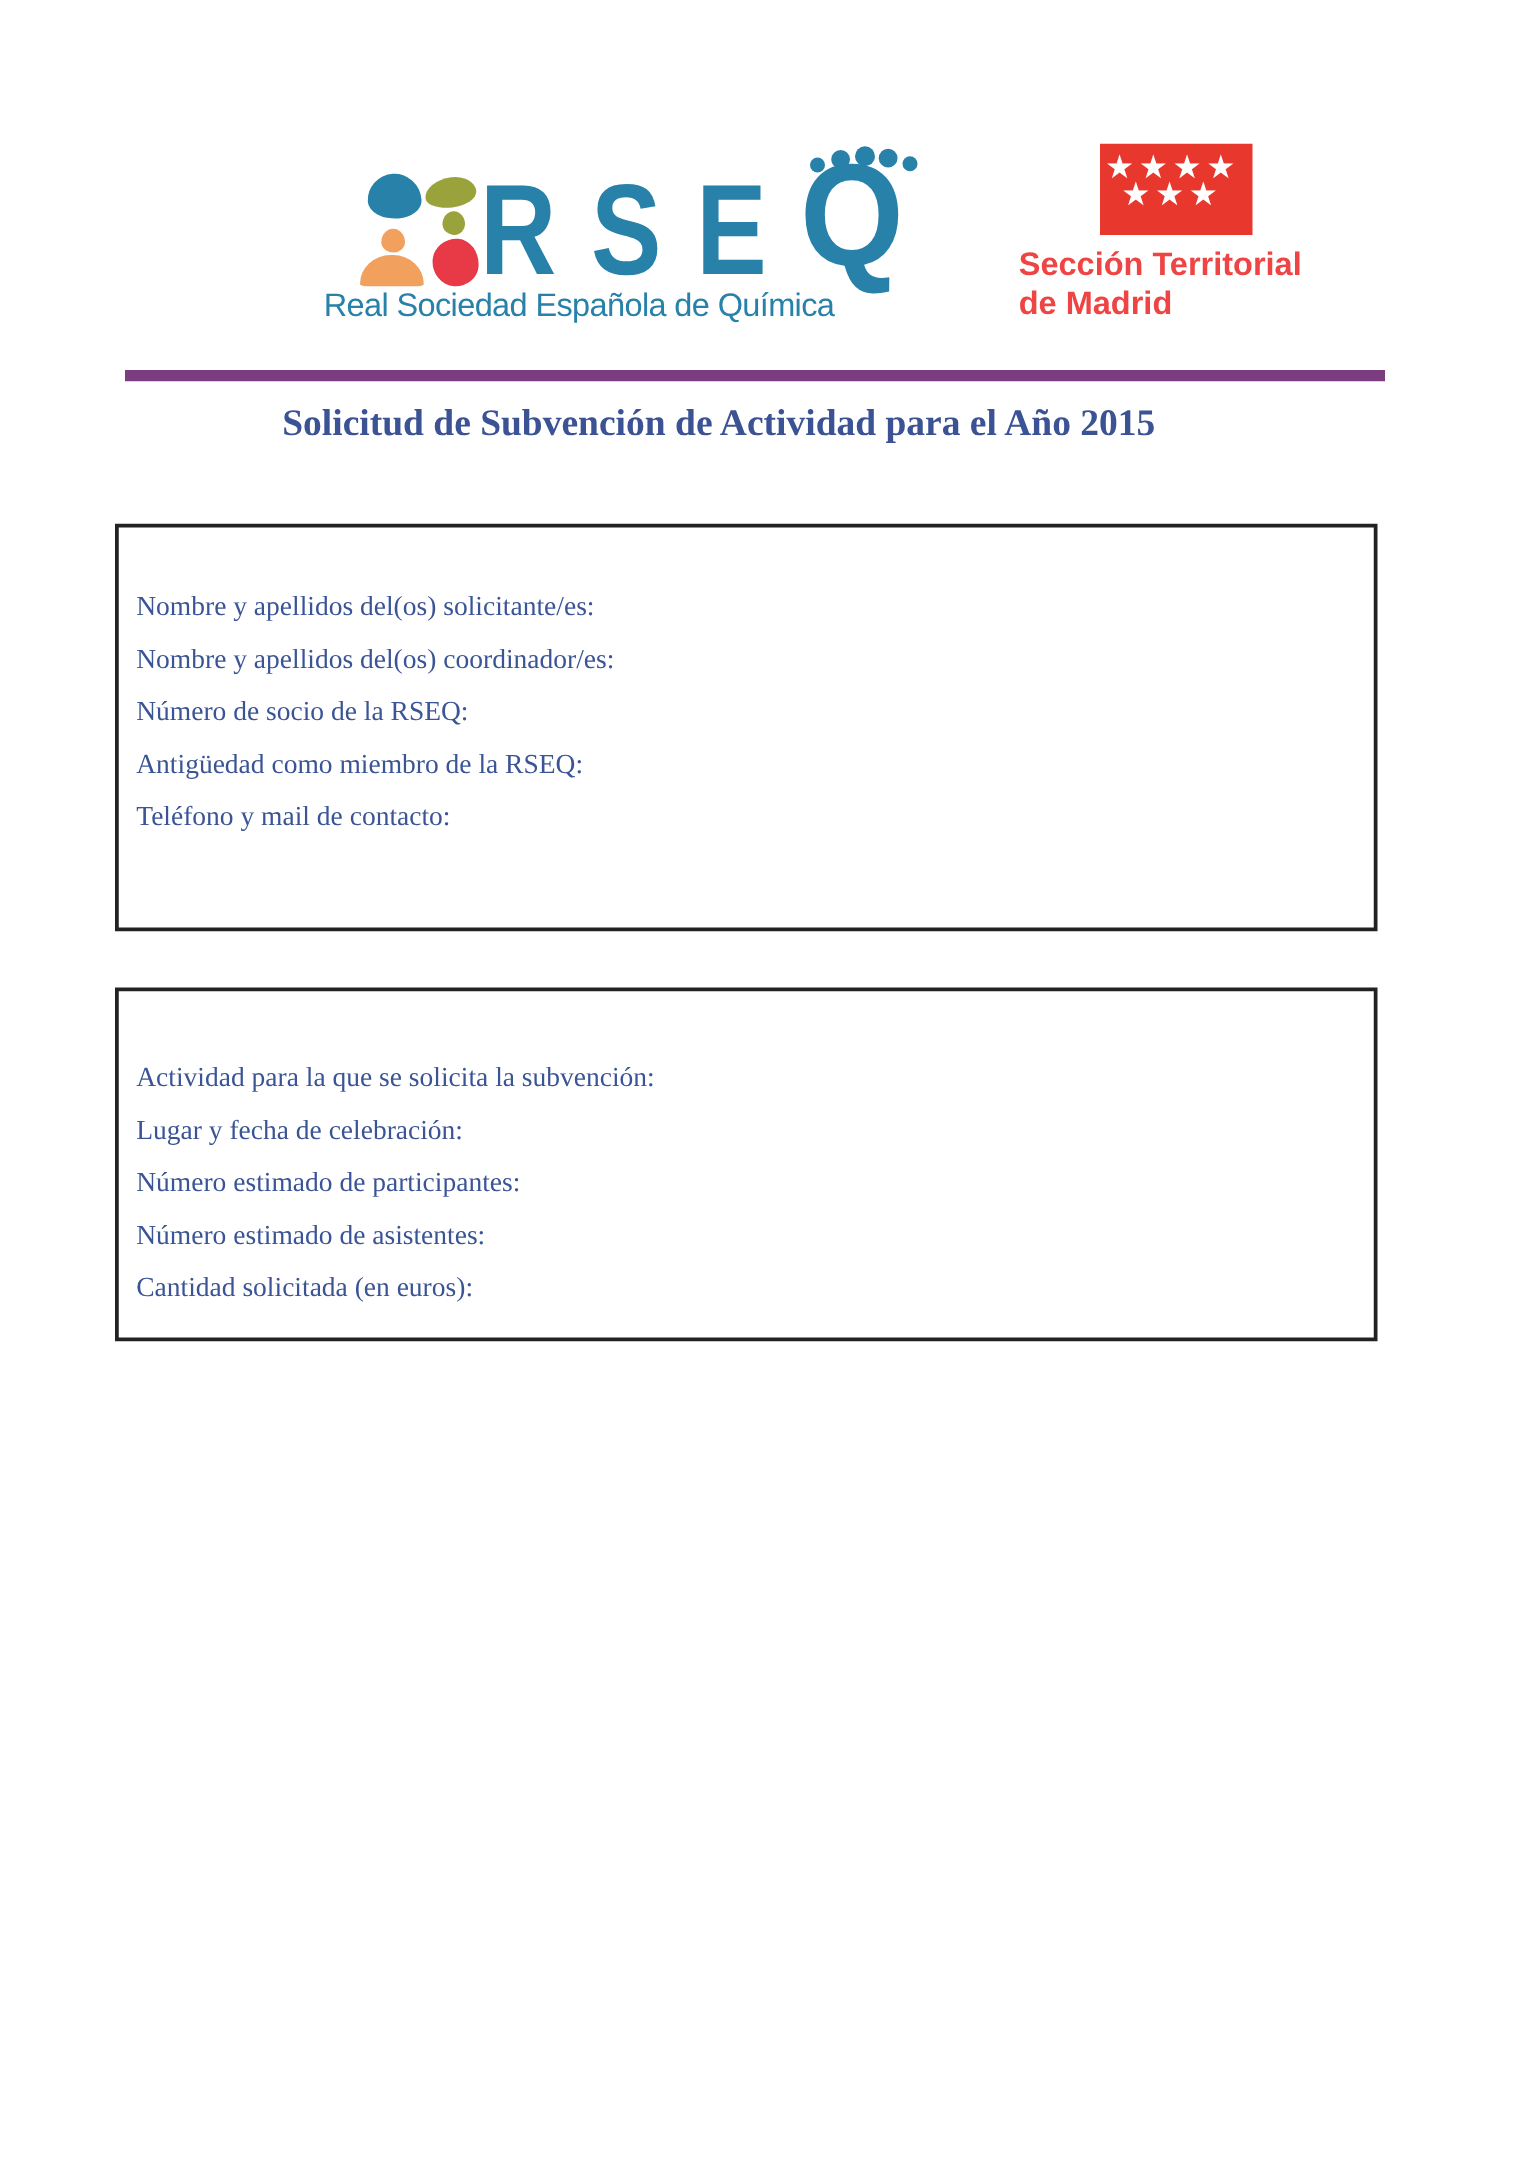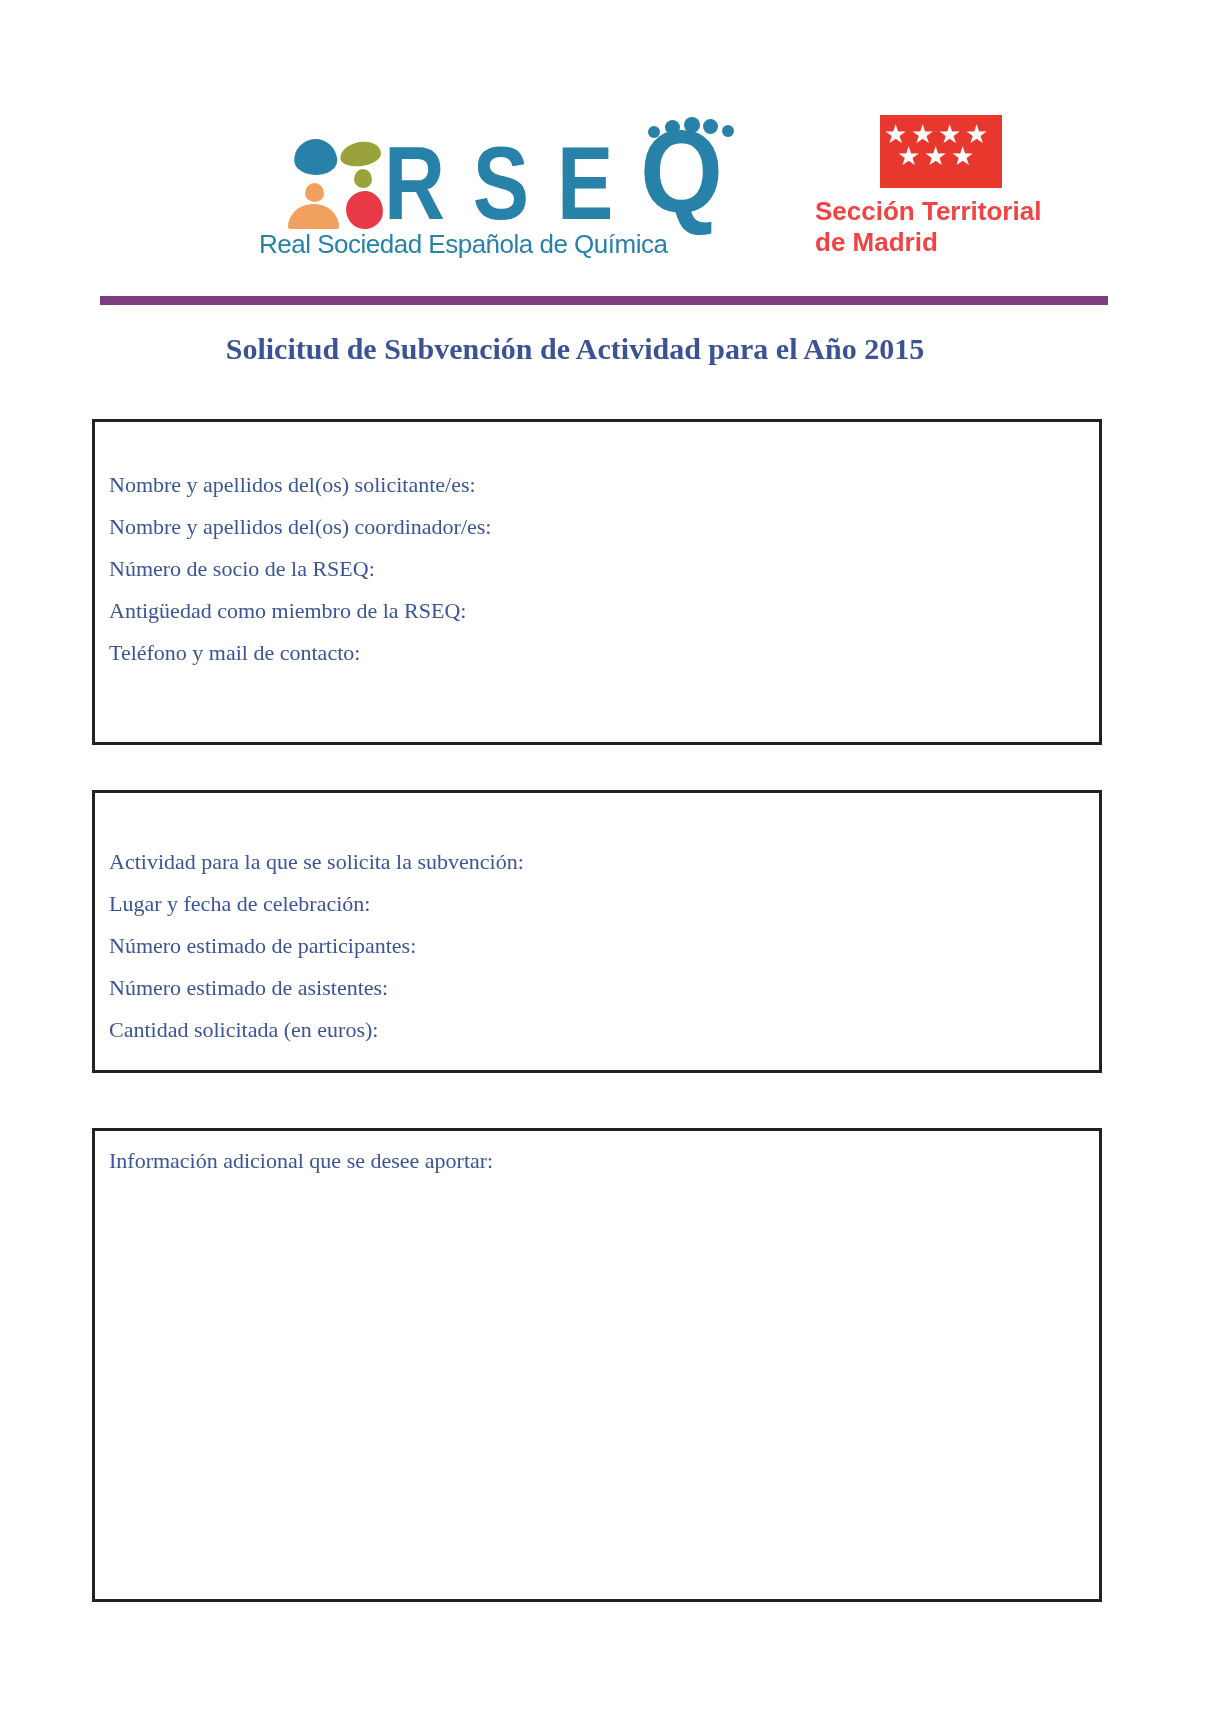--- a/index.html
+++ b/index.html
@@ -68,21 +68,21 @@
   .madrid-caption {
     position:absolute; left:815px; top:196px; width:252px;
     text-align:left; color:#ef4444;
     font-family:"Liberation Sans", sans-serif; font-weight:bold;
     font-size:26px; line-height:31px;
   }
 
   
   .divider { position:absolute; left:100px; top:296px; width:1008px; height:9px; background:#7C3C80; }
   .doc-title {
-    position:absolute; left:70px; top:332px; width:1010px;
+    position:absolute; left:70px; top:322px; width:1010px;
     text-align:center; color:#3B5394;
     font-family:"Liberation Serif", serif; font-weight:bold; font-size:30px;
     white-space:nowrap;
   }
 
   
   .box { position:absolute; left:92px; width:1010px; border:3px solid #222222; background:#ffffff; }
   .box1 { top:419px;  height:326px; padding:42px 10px 0 14px; }
   .box2 { top:790px;  height:283px; padding:48px 10px 0 14px; }
   .box3 { top:1128px; height:474px; padding:9px  10px 0 14px; }
@@ -143,17 +143,14 @@
   </div>
 
   <div class="box box2">
     <div class="field-label">Actividad para la que se solicita la subvención:</div>
     <div class="field-label">Lugar y fecha de celebración:</div>
     <div class="field-label">Número estimado de participantes:</div>
     <div class="field-label">Número estimado de asistentes:</div>
     <div class="field-label">Cantidad solicitada (en euros):</div>
   </div>
 
-  <div class="box box3">
-    <div class="field-label">Información adicional que se desee aportar:</div>
-  </div>
 
 </div>
 
 </body></html>

